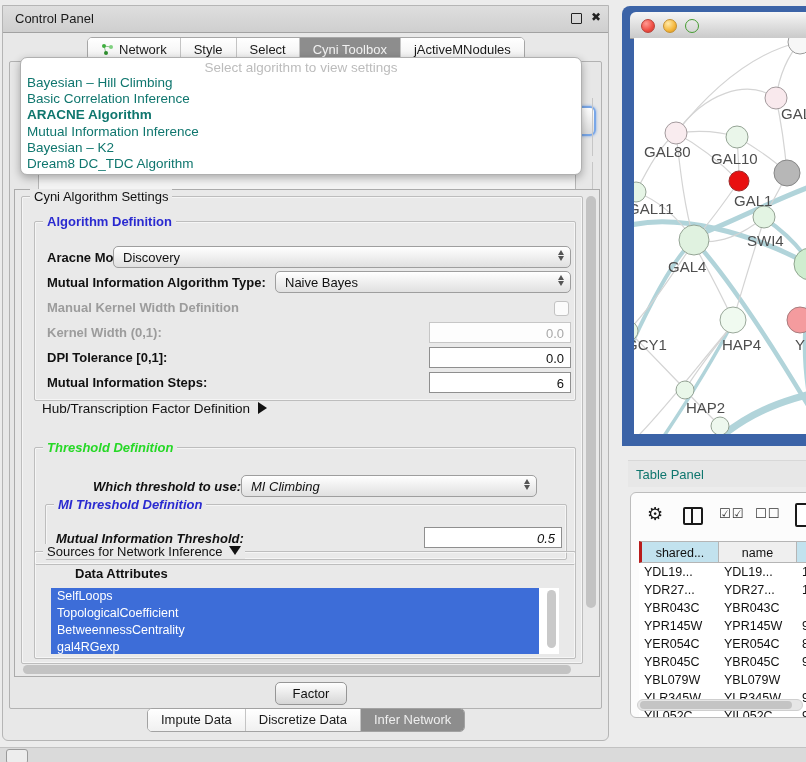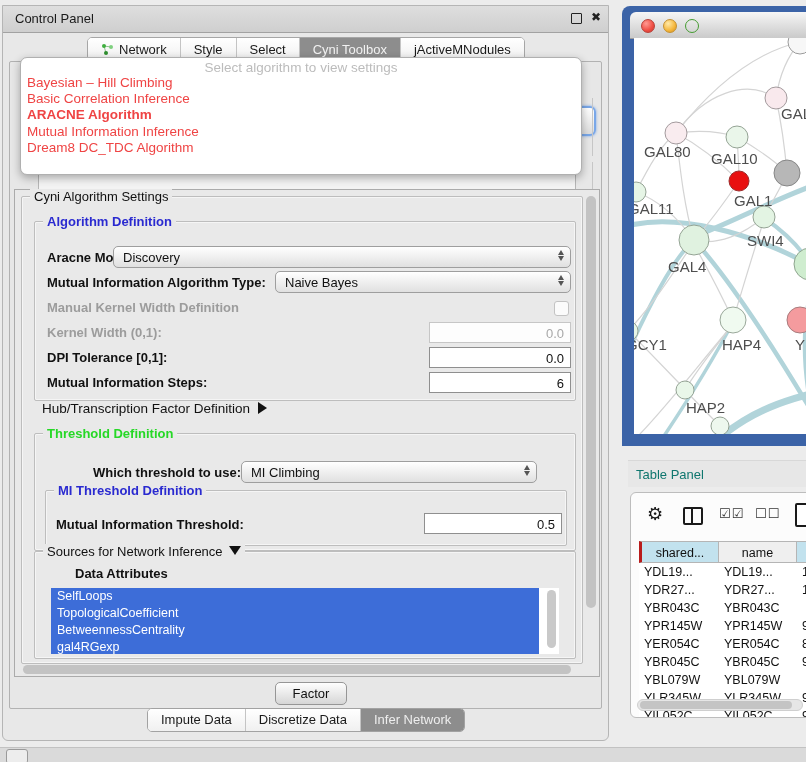--- a/index.html
+++ b/index.html
@@ -30,21 +30,21 @@
   .hline2{position:absolute;left:582px;top:100px;width:1px;height:34px;background:#c6c6c6;z-index:2;}
 
   
   .settings-area{position:absolute;left:4px;top:127px;width:584px;height:486px;border:1px solid #ababab;background:#e9e9e9;z-index:3;}
   .group{position:absolute;border:1px solid #bdbdbd;border-radius:2px;box-shadow:inset 0 0 0 1px rgba(255,255,255,.55);}
   .legend{position:absolute;top:-8px;left:8px;background:#e9e9e9;padding:0 4px;font-size:13px;color:#111;white-space:nowrap;}
   .legend.blue{color:#2a2ad0;font-weight:bold;}
   .legend.green{color:#26d826;font-weight:bold;}
   .g-cas{left:6px;top:6px;width:560px;height:466px;}
   .g-alg{left:12px;top:24px;width:540px;height:178px;}
-  .g-thr{left:12px;top:236px;width:540px;height:116px;}
+  .g-thr{left:12px;top:250px;width:540px;height:116px;font-style:italic;}
   .g-mit{left:10px;top:56px;width:520px;height:54px;}
   .g-src{left:12px;top:354px;width:540px;height:106px;}
 
   .flabel{position:absolute;font-size:13px;font-weight:bold;color:#111;white-space:nowrap;}
   .flabel.dis{color:#9c9c9c;}
   .combo{position:absolute;height:22px;background:linear-gradient(#ffffff,#e0e0e0);border:1px solid #9e9e9e;border-radius:5px;font-size:13px;color:#111;line-height:22px;padding-left:9px;box-sizing:border-box;}
   .combo .arrows{position:absolute;right:6px;top:3px;display:flex;flex-direction:column;gap:1px;}
   .combo .tri-up{width:0;height:0;border-left:3.5px solid transparent;border-right:3.5px solid transparent;border-bottom:5px solid #555;}
   .combo .tri-dn{width:0;height:0;border-left:3.5px solid transparent;border-right:3.5px solid transparent;border-top:5px solid #555;}
   .tfield{position:absolute;height:21px;background:#fff;border:1px solid #8f8f8f;font-size:13px;color:#111;line-height:21px;text-align:right;padding-right:6px;box-sizing:border-box;}
@@ -69,21 +69,21 @@
 
   .bottom-tabs{position:absolute;left:144px;top:702px;display:flex;border:1px solid #a2a2a2;border-radius:5px;overflow:hidden;background:#fbfbfb;height:22px;}
   .bottom-tabs .tab{padding:0 13px;font-size:13px;color:#1a1a1a;line-height:22px;border-left:1px solid #c4c4c4;background:linear-gradient(#ffffff,#f0f0f0);}
   .bottom-tabs .tab:first-child{border-left:none;}
   .bottom-tabs .tab.selected{background:#8d8d8d;color:#eeeeee;}
 
   
   .dropdown{left:20px;top:57px;width:560px;height:116px;background:#fff;border:1px solid #b0b0b0;border-radius:7px;box-shadow:0 3px 9px rgba(0,0,0,.3);z-index:30;}
   .dd-placeholder{position:absolute;left:0;top:2px;width:100%;text-align:center;font-size:13.5px;color:#bcbcbc;}
   .dd-items{position:absolute;left:4px;top:17px;right:4px;}
-  .dd-item{height:16.2px;line-height:16.2px;font-size:13.5px;color:#ef4444;padding-left:2px;white-space:nowrap;}
+  .dd-item{height:16.2px;line-height:16.2px;font-size:13.5px;color:#0f766e;padding-left:2px;white-space:nowrap;}
   .dd-item.bold{font-weight:bold;}
 
   
   .net-window{left:622px;top:6px;width:184px;height:440px;background:#3b63a7;border-radius:8px 0 0 0;overflow:hidden;}
   .net-titlebar{position:absolute;left:8px;top:6px;width:176px;height:26px;background:linear-gradient(#f6f6f6,#cacaca);border-radius:6px 0 0 0;border-bottom:1px solid #9b9b9b;}
   .light{position:absolute;top:7px;width:12px;height:12px;border-radius:50%;}
   .light.red{left:11px;background:radial-gradient(circle at 35% 30%,#ff9a92,#ef4d43 60%,#c33a30);border:1px solid #b84038;}
   .light.yellow{left:33px;background:radial-gradient(circle at 35% 30%,#ffe9a8,#f5b63b 60%,#cf8f21);border:1px solid #c49030;}
   .light.green{left:55px;background:radial-gradient(circle at 35% 30%,#b8f3a0,#4fc838 60%,#379623;border:1px solid #3f9a2c);border:1px solid #459c31;}
   .net-canvas{position:absolute;left:12px;top:32px;width:172px;height:396px;background:#fff;}
@@ -242,20 +242,21 @@
       </div>
   </div>
 
   <div class="abs dropdown">
     <div class="dd-placeholder">Select algorithm to view settings</div>
     <div class="dd-items">
         <div class="dd-item">Bayesian – Hill Climbing</div>
         <div class="dd-item">Basic Correlation Inference</div>
         <div class="dd-item bold">ARACNE Algorithm</div>
         <div class="dd-item">Mutual Information Inference</div>
+        <div class="dd-item">Bayesian – K2</div>
         <div class="dd-item">Dream8 DC_TDC Algorithm</div>
       </div>
   </div>
 
   <div class="abs net-window">
     <div class="net-titlebar">
       <span class="light red"></span>
       <span class="light yellow"></span>
       <span class="light green"></span>
     </div>

